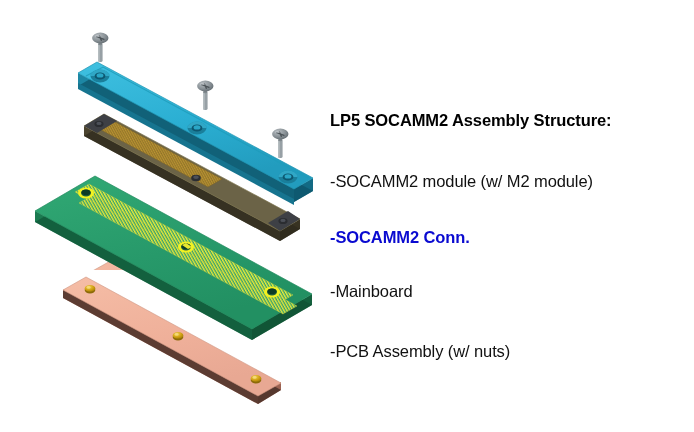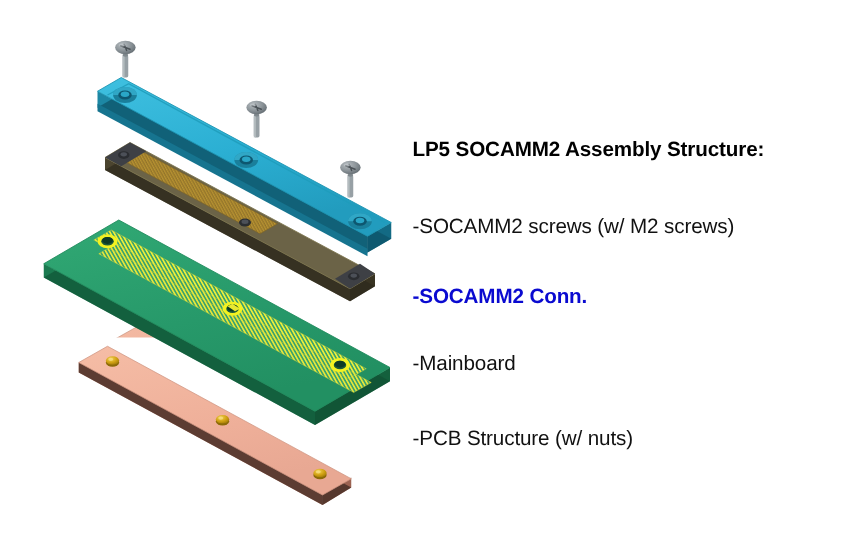--- a/index.html
+++ b/index.html
@@ -264,19 +264,19 @@
       <rect x="278" y="140" width="1.7" height="18" fill="#c0c7cb" opacity="0.7"></rect>
       <ellipse cx="280.3" cy="140" rx="2.3" ry="1.3" fill="#7f888d"></ellipse>
       <ellipse cx="280.3" cy="134" rx="8.2" ry="5.4" fill="url(#screwHeadGrad)"></ellipse>
       <path d="M276.6,132.6 L284,135.4 M279.3,131.6 L281.3,136.4" stroke="#4b5257" stroke-width="1.2" stroke-linecap="round"></path>
       <ellipse cx="277.6" cy="132" rx="2.6" ry="1.3" fill="#c3cace" opacity="0.5"></ellipse>
     </g>
   </svg>
 
   <div id="legend">
     <div class="legend-line legend-title">LP5 SOCAMM2 Assembly Structure:</div>
-    <div class="legend-line legend-item-1">-SOCAMM2 screws (w/ M2 screws)</div>
+    <div class="legend-line legend-item-1">-SOCAMM2 module (w/ M2 module)</div>
     <div class="legend-line legend-item-2">-SOCAMM2 Conn.</div>
     <div class="legend-line legend-item-3">-Mainboard</div>
-    <div class="legend-line legend-item-4">-PCB Structure (w/ nuts)</div>
+    <div class="legend-line legend-item-4">-PCB Assembly (w/ nuts)</div>
   </div>
 
 </div>
 
 </body></html>

